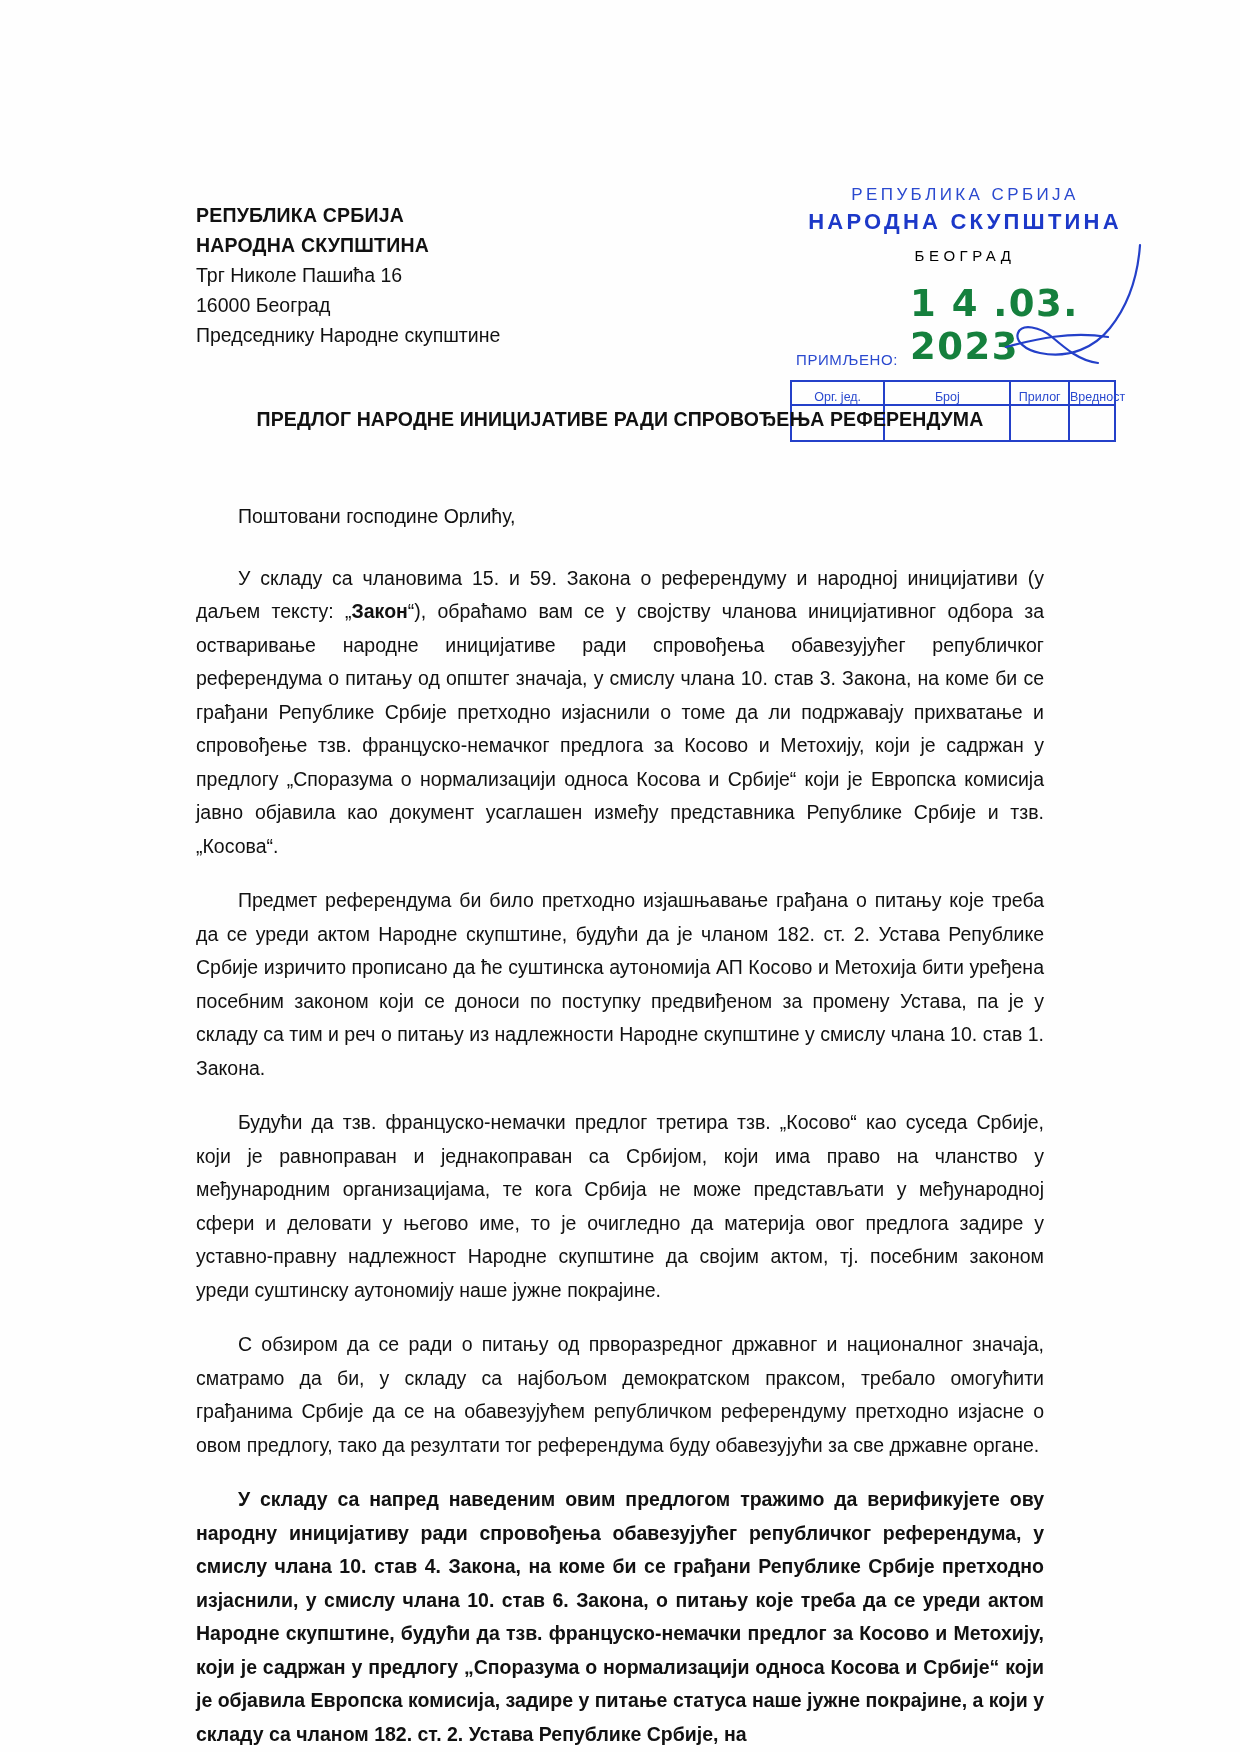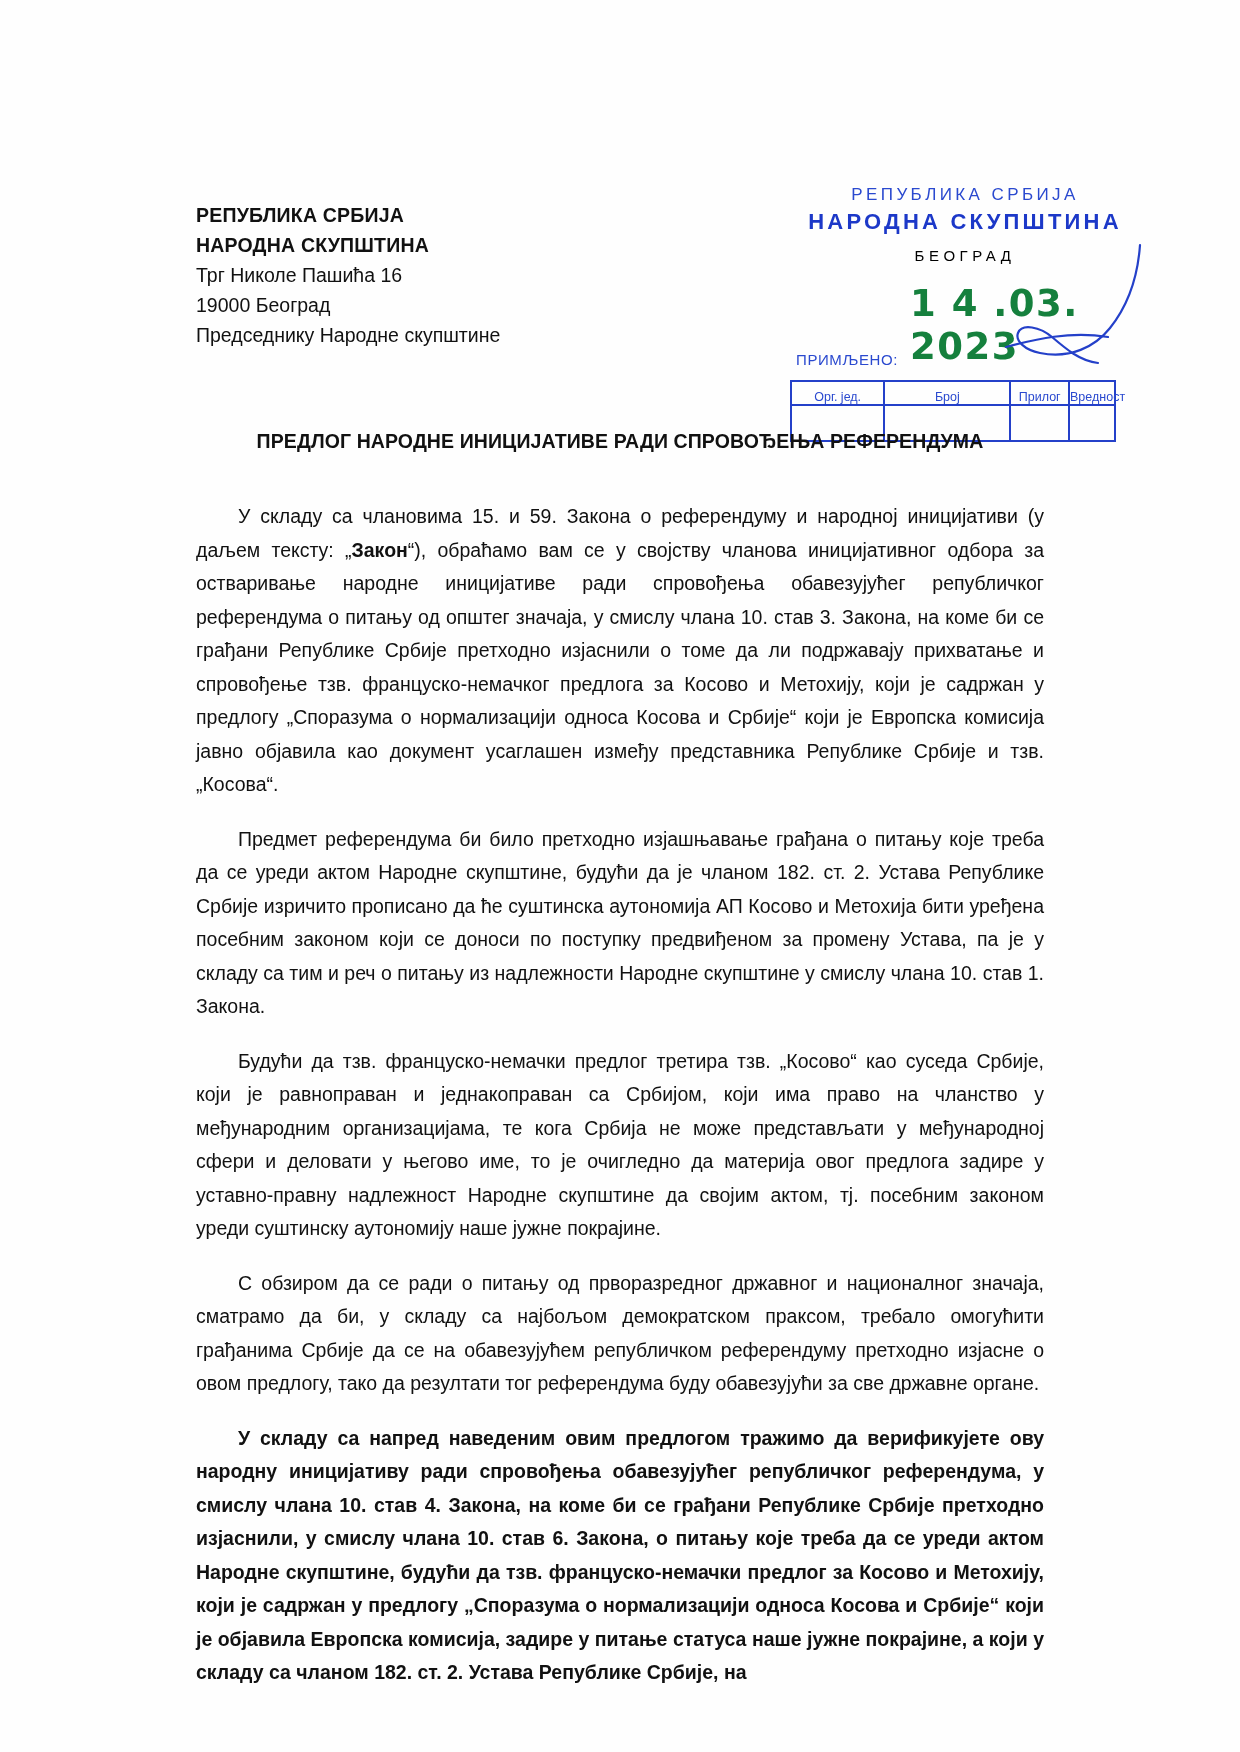--- a/index.html
+++ b/index.html
@@ -127,21 +127,21 @@
     width: 220px;
     height: 130px;
     pointer-events: none;
   }
 
   
   .doc-title {
     position: absolute;
     left: 0;
     right: 0;
-    top: 430px;
+    top: 408px;
     text-align: center;
     font-size: 19.5px;
     font-weight: bold;
     letter-spacing: 0.1px;
     color: #111;
   }
 
   
   .body {
     position: absolute;
@@ -167,21 +167,21 @@
 </style>
 </head>
 <body>
 
 <div class="page">
 
   <div class="letterhead">
     <div class="bold">РЕПУБЛИКА СРБИЈА</div>
     <div class="bold">НАРОДНА СКУПШТИНА</div>
     <div>Трг Николе Пашића 16</div>
-    <div>19000 Београд</div>
+    <div>16000 Београд</div>
     <div>Председнику Народне скупштине</div>
   </div>
 
   <div class="stamp">
     <div class="stamp-line1">РЕПУБЛИКА СРБИЈА</div>
     <div class="stamp-line2">НАРОДНА СКУПШТИНА</div>
     <div class="stamp-line3">БЕОГРАД</div>
 
     <div class="stamp-received">
       <div class="lbl">ПРИМЉЕНО:</div>
@@ -209,20 +209,21 @@
 
     <svg class="stamp-signature" viewBox="0 0 220 130">
       <path d="M200 2 C198 30, 190 60, 170 85 C155 104, 130 116, 100 110 C85 107, 75 98, 78 90 C82 80, 100 84, 112 94 C126 106, 140 118, 158 120" fill="none" stroke="#2440c9" stroke-width="2.2" stroke-linecap="round"></path>
       <path d="M66 104 C96 96, 130 88, 168 94" fill="none" stroke="#2440c9" stroke-width="2.2" stroke-linecap="round"></path>
     </svg>
   </div>
 
   <div class="doc-title">ПРЕДЛОГ НАРОДНЕ ИНИЦИЈАТИВЕ РАДИ СПРОВОЂЕЊА РЕФЕРЕНДУМА</div>
 
   <div class="body">
+    <div class="salutation">Поштовани господине Орлићу,</div>
 
     <div class="para">
       <span>У складу са члановима 15. и 59. Закона о референдуму и народној иницијативи (у даљем тексту: „</span><b>Закон</b><span>“), обраћамо вам се у својству чланова иницијативног одбора за остваривање народне иницијативе ради спровођења обавезујућег републичког референдума о питању од општег значаја, у смислу члана 10. став 3. Закона, на коме би се грађани Републике Србије претходно изјаснили о томе да ли подржавају прихватање и спровођење тзв. француско-немачког предлога за Косово и Метохију, који је садржан у предлогу „Споразума о нормализацији односа Косова и Србије“ који је Европска комисија јавно објавила као документ усаглашен између представника Републике Србије и тзв. „Косова“.</span>
     </div>
 
     <div class="para">Предмет референдума би било претходно изјашњавање грађана о питању које треба да се уреди актом Народне скупштине, будући да је чланом 182. ст. 2. Устава Републике Србије изричито прописано да ће суштинска аутономија АП Косово и Метохија бити уређена посебним законом који се доноси по поступку предвиђеном за промену Устава, па је у складу са тим и реч о питању из надлежности Народне скупштине у смислу члана 10. став 1. Закона.</div>
     <div class="para">Будући да тзв. француско-немачки предлог третира тзв. „Косово“ као суседа Србије, који је равноправан и једнакоправан са Србијом, који има право на чланство у међународним организацијама, те кога Србија не може представљати у међународној сфери и деловати у његово име, то је очигледно да материја овог предлога задире у уставно-правну надлежност Народне скупштине да својим актом, тј. посебним законом уреди суштинску аутономију наше јужне покрајине.</div>
     <div class="para">С обзиром да се ради о питању од прворазредног државног и националног значаја, сматрамо да би, у складу са најбољом демократском праксом, требало омогућити грађанима Србије да се на обавезујућем републичком референдуму претходно изјасне о овом предлогу, тако да резултати тог референдума буду обавезујући за све државне органе.</div>
     <div class="para">У складу са напред наведеним овим предлогом тражимо да верификујете ову народну иницијативу ради спровођења обавезујућег републичког референдума, у смислу члана 10. став 4. Закона, на коме би се грађани Републике Србије претходно изјаснили, у смислу члана 10. став 6. Закона, о питању које треба да се уреди актом Народне скупштине, будући да тзв. француско-немачки предлог за Косово и Метохију, који је садржан у предлогу „Споразума о нормализацији односа Косова и Србије“ који је објавила Европска комисија, задире у питање статуса наше јужне покрајине, а који у складу са чланом 182. ст. 2. Устава Републике Србије, на</div>
   </div>

